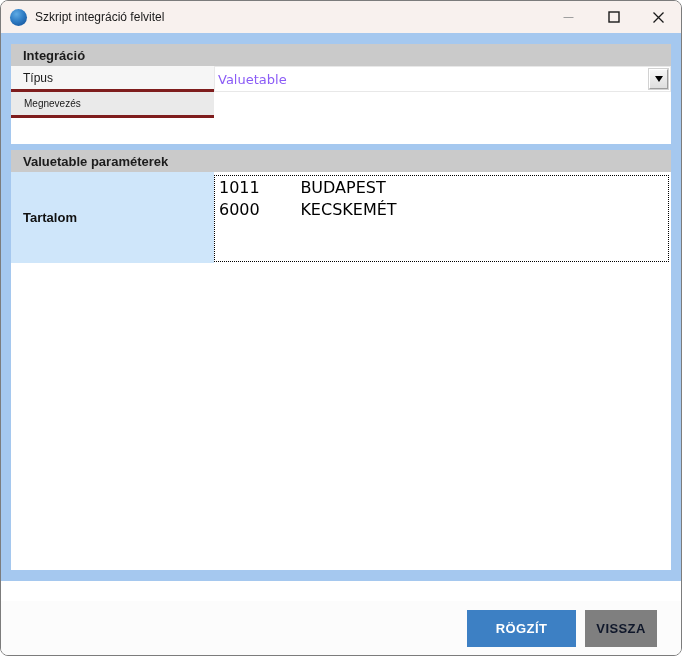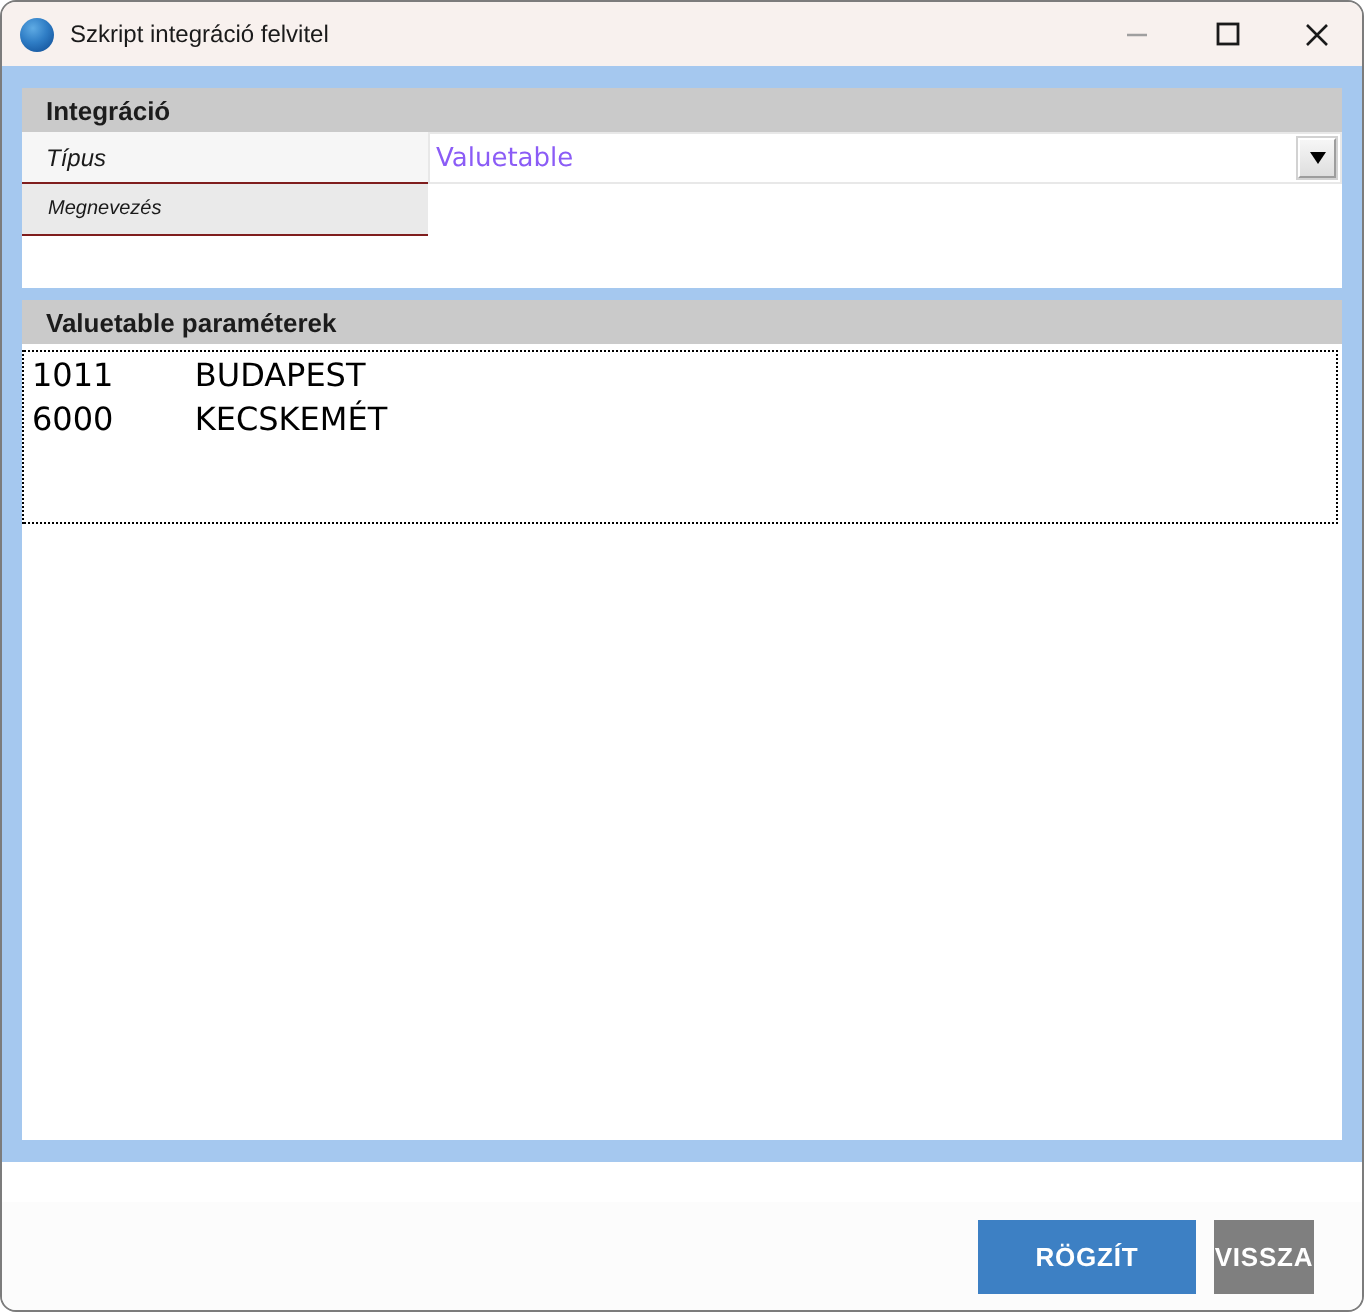--- a/index.html
+++ b/index.html
@@ -58,22 +58,21 @@
     padding-left: 12px;
     font-size: 13px; font-weight: bold; color: #1c1c1c;
   }
 
   .form-row { flex: 0 0 26px; display: flex; }
   .row-label {
     width: 203px; flex: 0 0 203px;
     display: flex; align-items: center;
     padding-left: 12px;
     font-size: 12px; color: #1a1a1a;
-    border-bottom: 1px solid #7f1d1d;
-    font-style: italic;
+    border-bottom: 3px solid #7f1d1d;
   }
   .row-label.bg-light { background: #f6f6f6; }
   .row-label.bg-alt   { background: #eaeaea; padding-left: 13px; }
   .row-label.label-sm { font-size: 10px; }
   .row-value { flex: 1 1 auto; background: #ffffff; position: relative; }
 
   .combo {
     width: 100%; height: 100%;
     background: #ffffff;
     border: 1px solid #e8e8e8;
@@ -151,21 +150,21 @@
   .btn {
     height: 37px;
     border: none;
     color: #ffffff;
     font-family: "Liberation Sans", sans-serif;
     font-size: 13px; font-weight: 600;
     letter-spacing: 0.4px;
     cursor: pointer;
   }
   .btn-primary { width: 109px; background: #3d80c4; }
-  .btn-secondary { width: 50px; background: #7f7f7f; color: #ffffff; }
+  .btn-secondary { width: 72px; background: #7f7f7f; color: #0f172a; }
 </style>
 </head>
 <body>
 
 <div class="window">
 
   <div class="titlebar">
     <span class="app-icon"></span>
     <span class="title">Szkript integráció felvitel</span>
     <div class="win-controls">
@@ -209,20 +208,21 @@
       </div>
 
     </div>
 
     <div class="frame-gap"></div>
 
     <div class="block block-2">
       <div class="section-header">Valuetable paraméterek</div>
 
       <div class="tartalom-row">
+        <div class="tartalom-label">Tartalom</div>
         <div class="tartalom-value">
           <textarea class="content-area" spellcheck="false" style="">1011	BUDAPEST
 6000	KECSKEMÉT</textarea>
         </div>
       </div>
 
       <div class="content-filler"></div>
     </div>
 
   </div>

